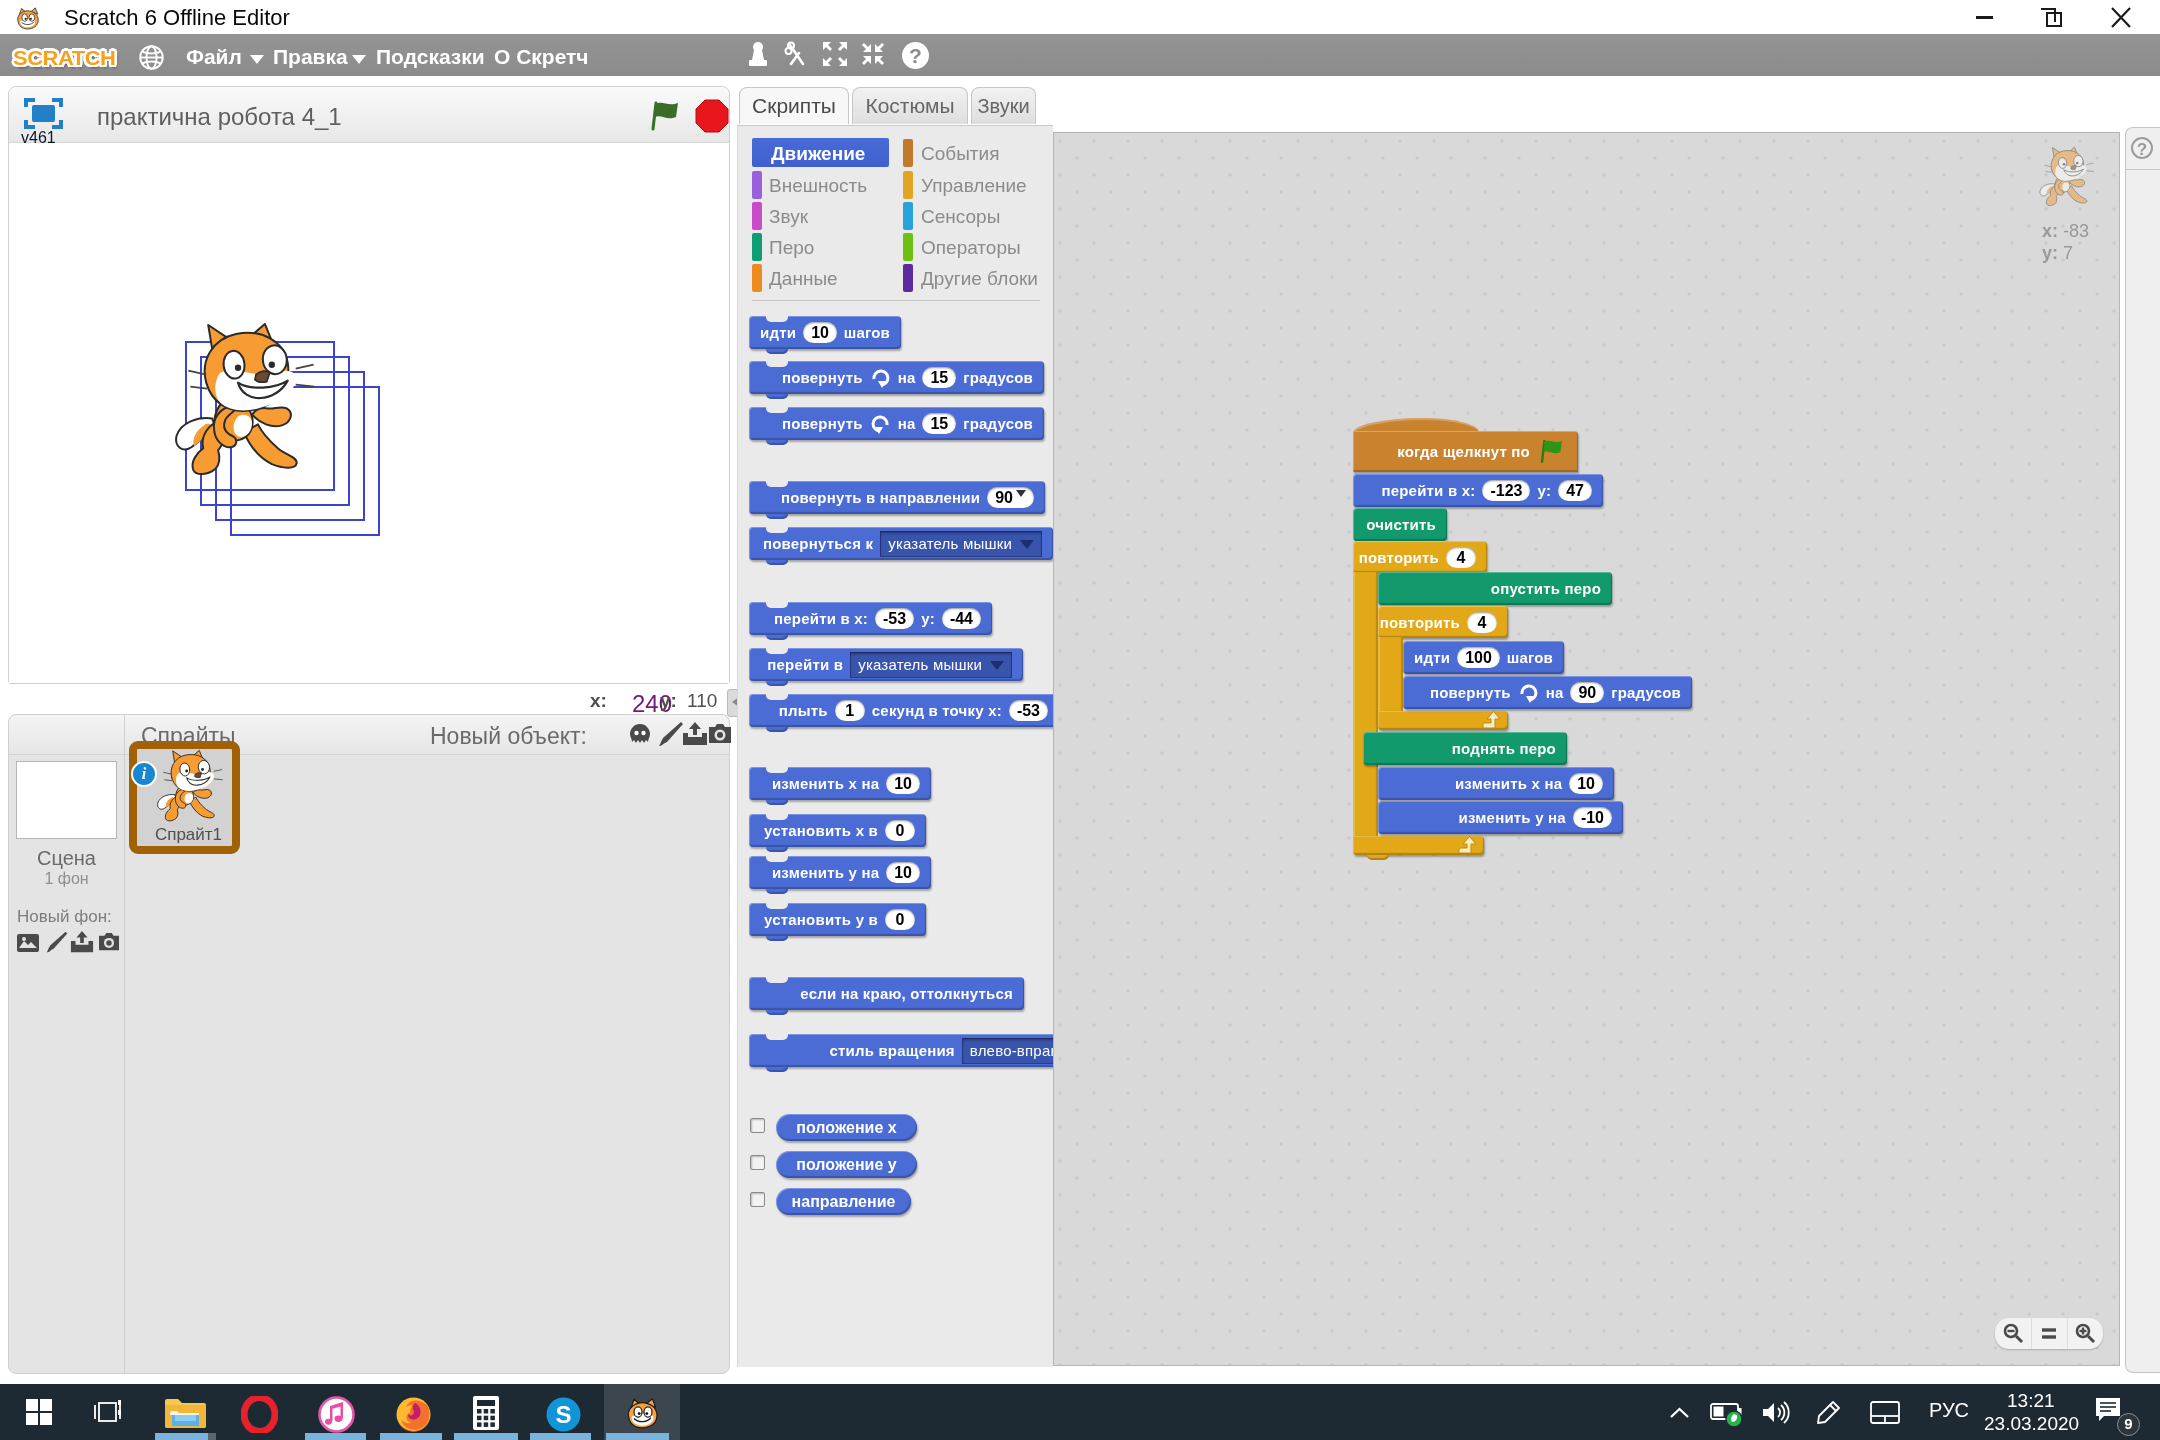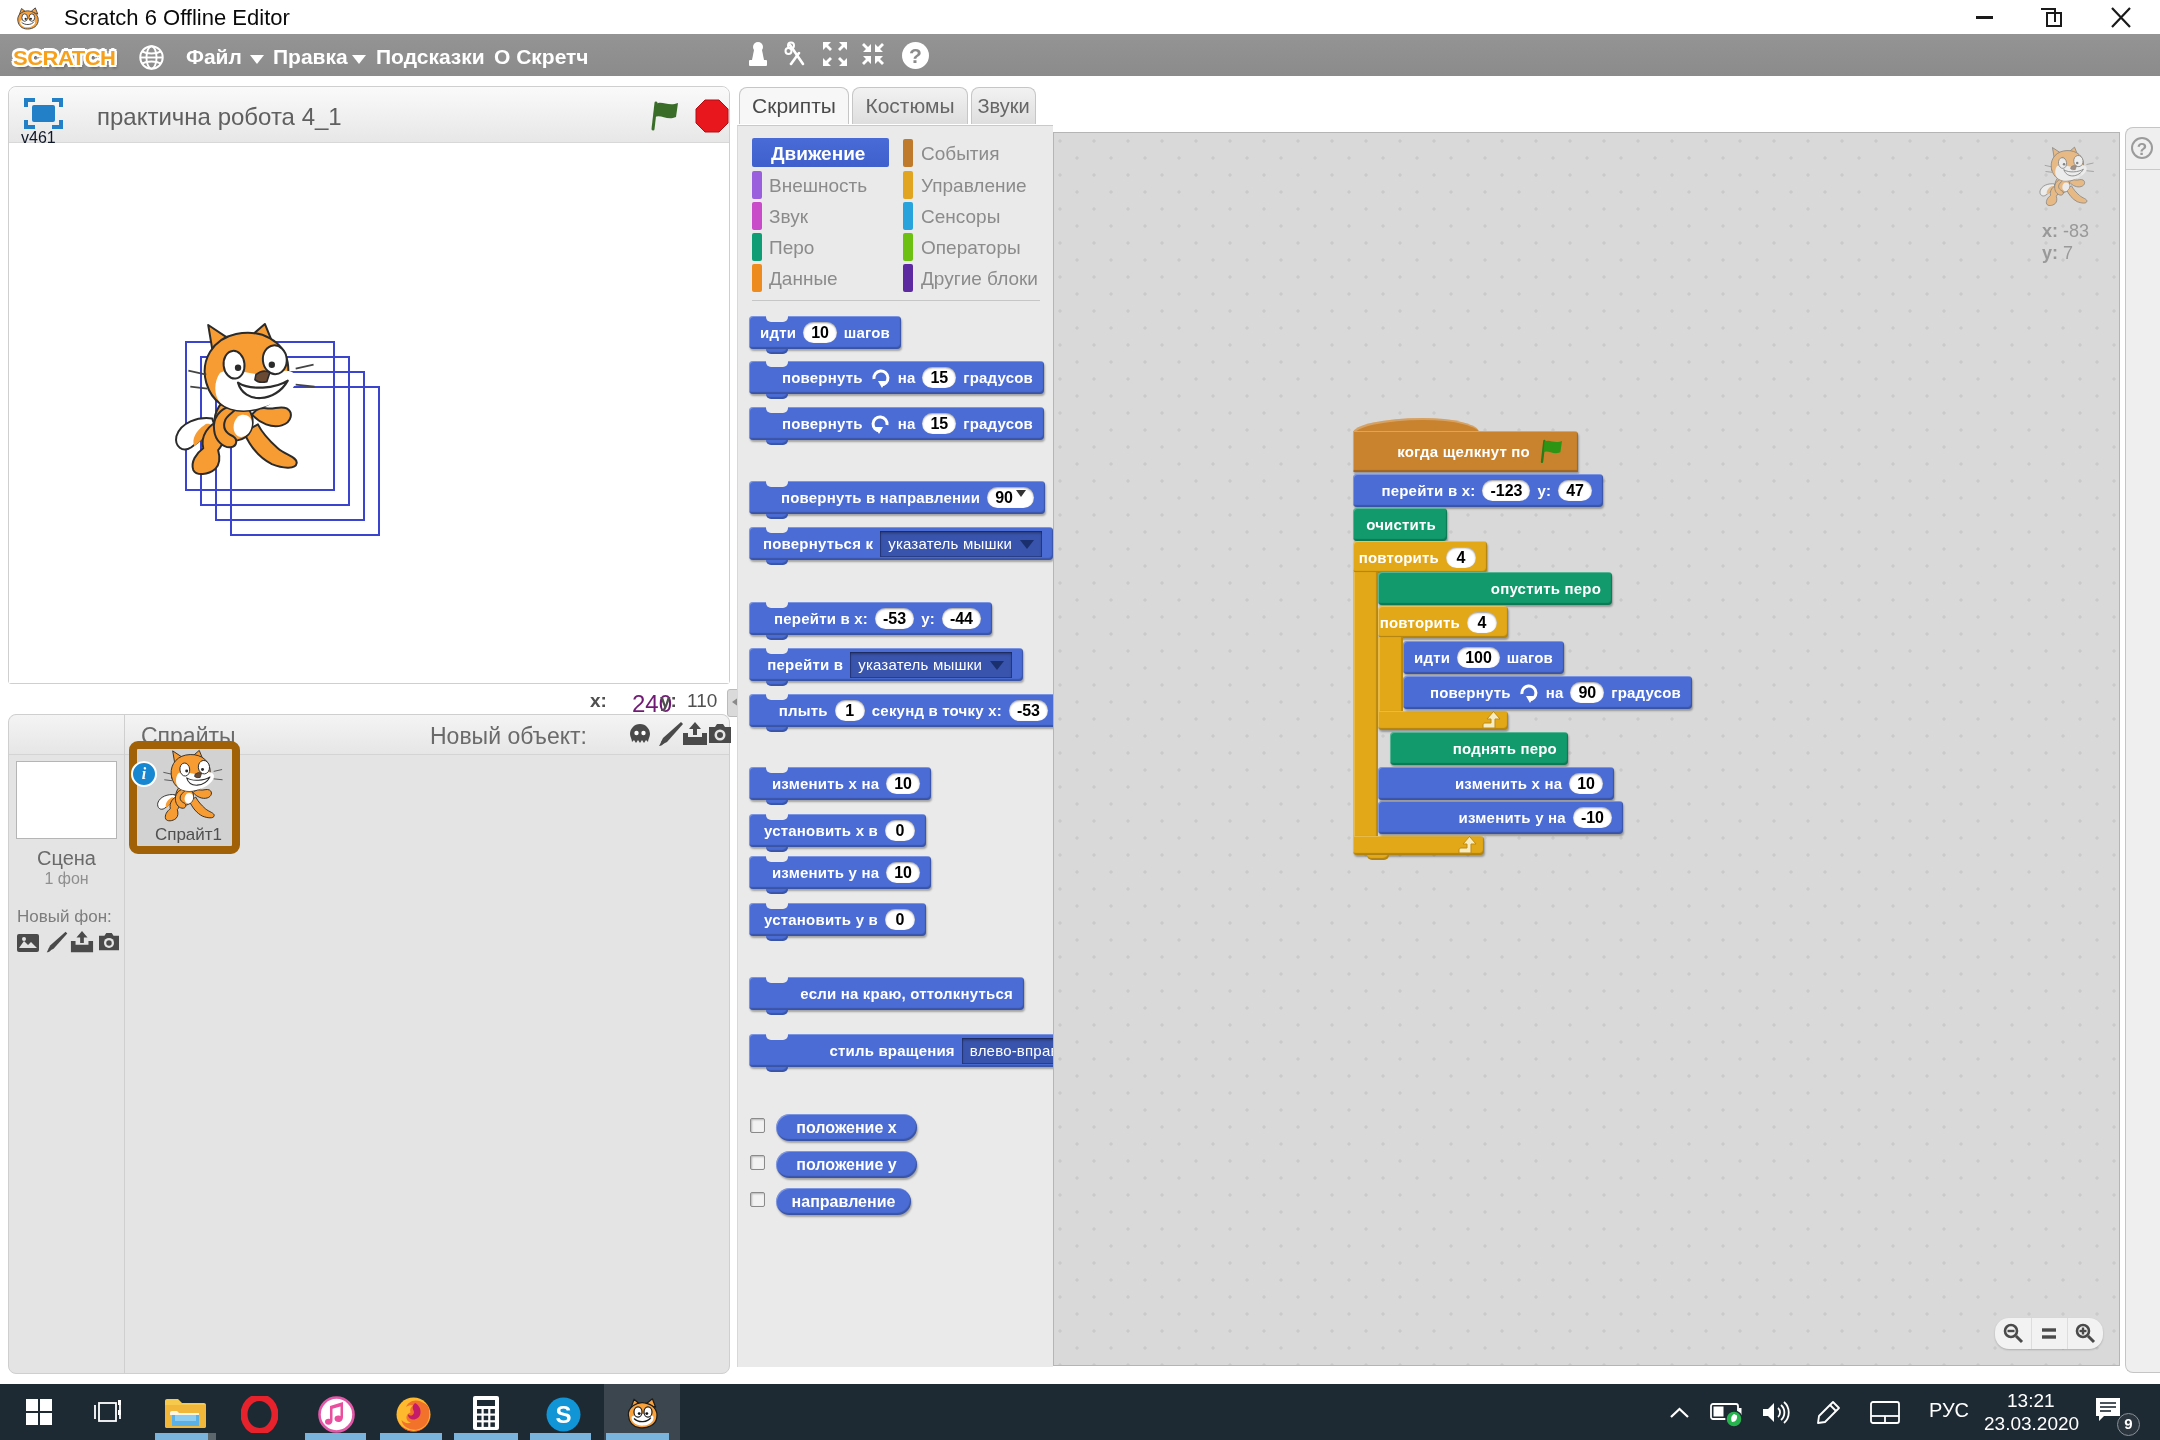--- a/index.html
+++ b/index.html
@@ -360,21 +360,21 @@
         <path d="M2,17 L2,14 C2,12.8 2.8,12 4,12 L10,12 L10,8 L6,8 L12.5,0.5 L19,8 L14,8 L14,17 Z" fill="#f6ecc4" stroke="#c18b10" stroke-width="1"></path>
       </svg>
  </div>
  <div class="blk motion" style="left:349px;top:508px;width:161px">идти <span class="pill">100</span> шагов</div>
  <div class="blk motion" style="left:349px;top:543px;width:289px">повернуть
   <svg width="21" height="21" viewBox="0 0 21 21">
         <path d="M4,12 A7,7 0 1 1 11,18" stroke="#fff" stroke-width="3" fill="none"></path>
         <path d="M12,21 L8,14 L16,14 Z" fill="#fff"></path>
       </svg>
   на <span class="pill">90</span> градусов</div>
- <div class="blk pen" style="left:336px;top:599px;width:178px">поднять перо</div>
+ <div class="blk pen" style="left:309px;top:599px;width:204px">поднять перо</div>
  <div class="blk motion" style="left:324px;top:634px;width:236px">изменить x на <span class="pill">10</span></div>
  <div class="blk motion" style="left:324px;top:668px;width:245px">изменить y на <span class="pill">-10</span></div>
 
  <div class="abs" style="left:941px;top:1185px;width:108px;height:31px;background:#f2f2f2;border-radius:14px;box-shadow:0 1px 2px rgba(0,0,0,.2)">
   <div class="abs" style="left:36px;top:0;width:1px;height:31px;background:#ddd"></div>
   <div class="abs" style="left:72px;top:0;width:1px;height:31px;background:#ddd"></div>
   <svg class="abs" style="left:8px;top:5px" width="21" height="21" viewBox="0 0 21 21">
    <circle cx="8" cy="8" r="6" fill="none" stroke="#4a4a4a" stroke-width="2.6"></circle>
    <line x1="13" y1="13" x2="19" y2="19" stroke="#4a4a4a" stroke-width="3"></line>
    <line x1="4.5" y1="8" x2="11.5" y2="8" stroke="#4a4a4a" stroke-width="2.4"></line>

